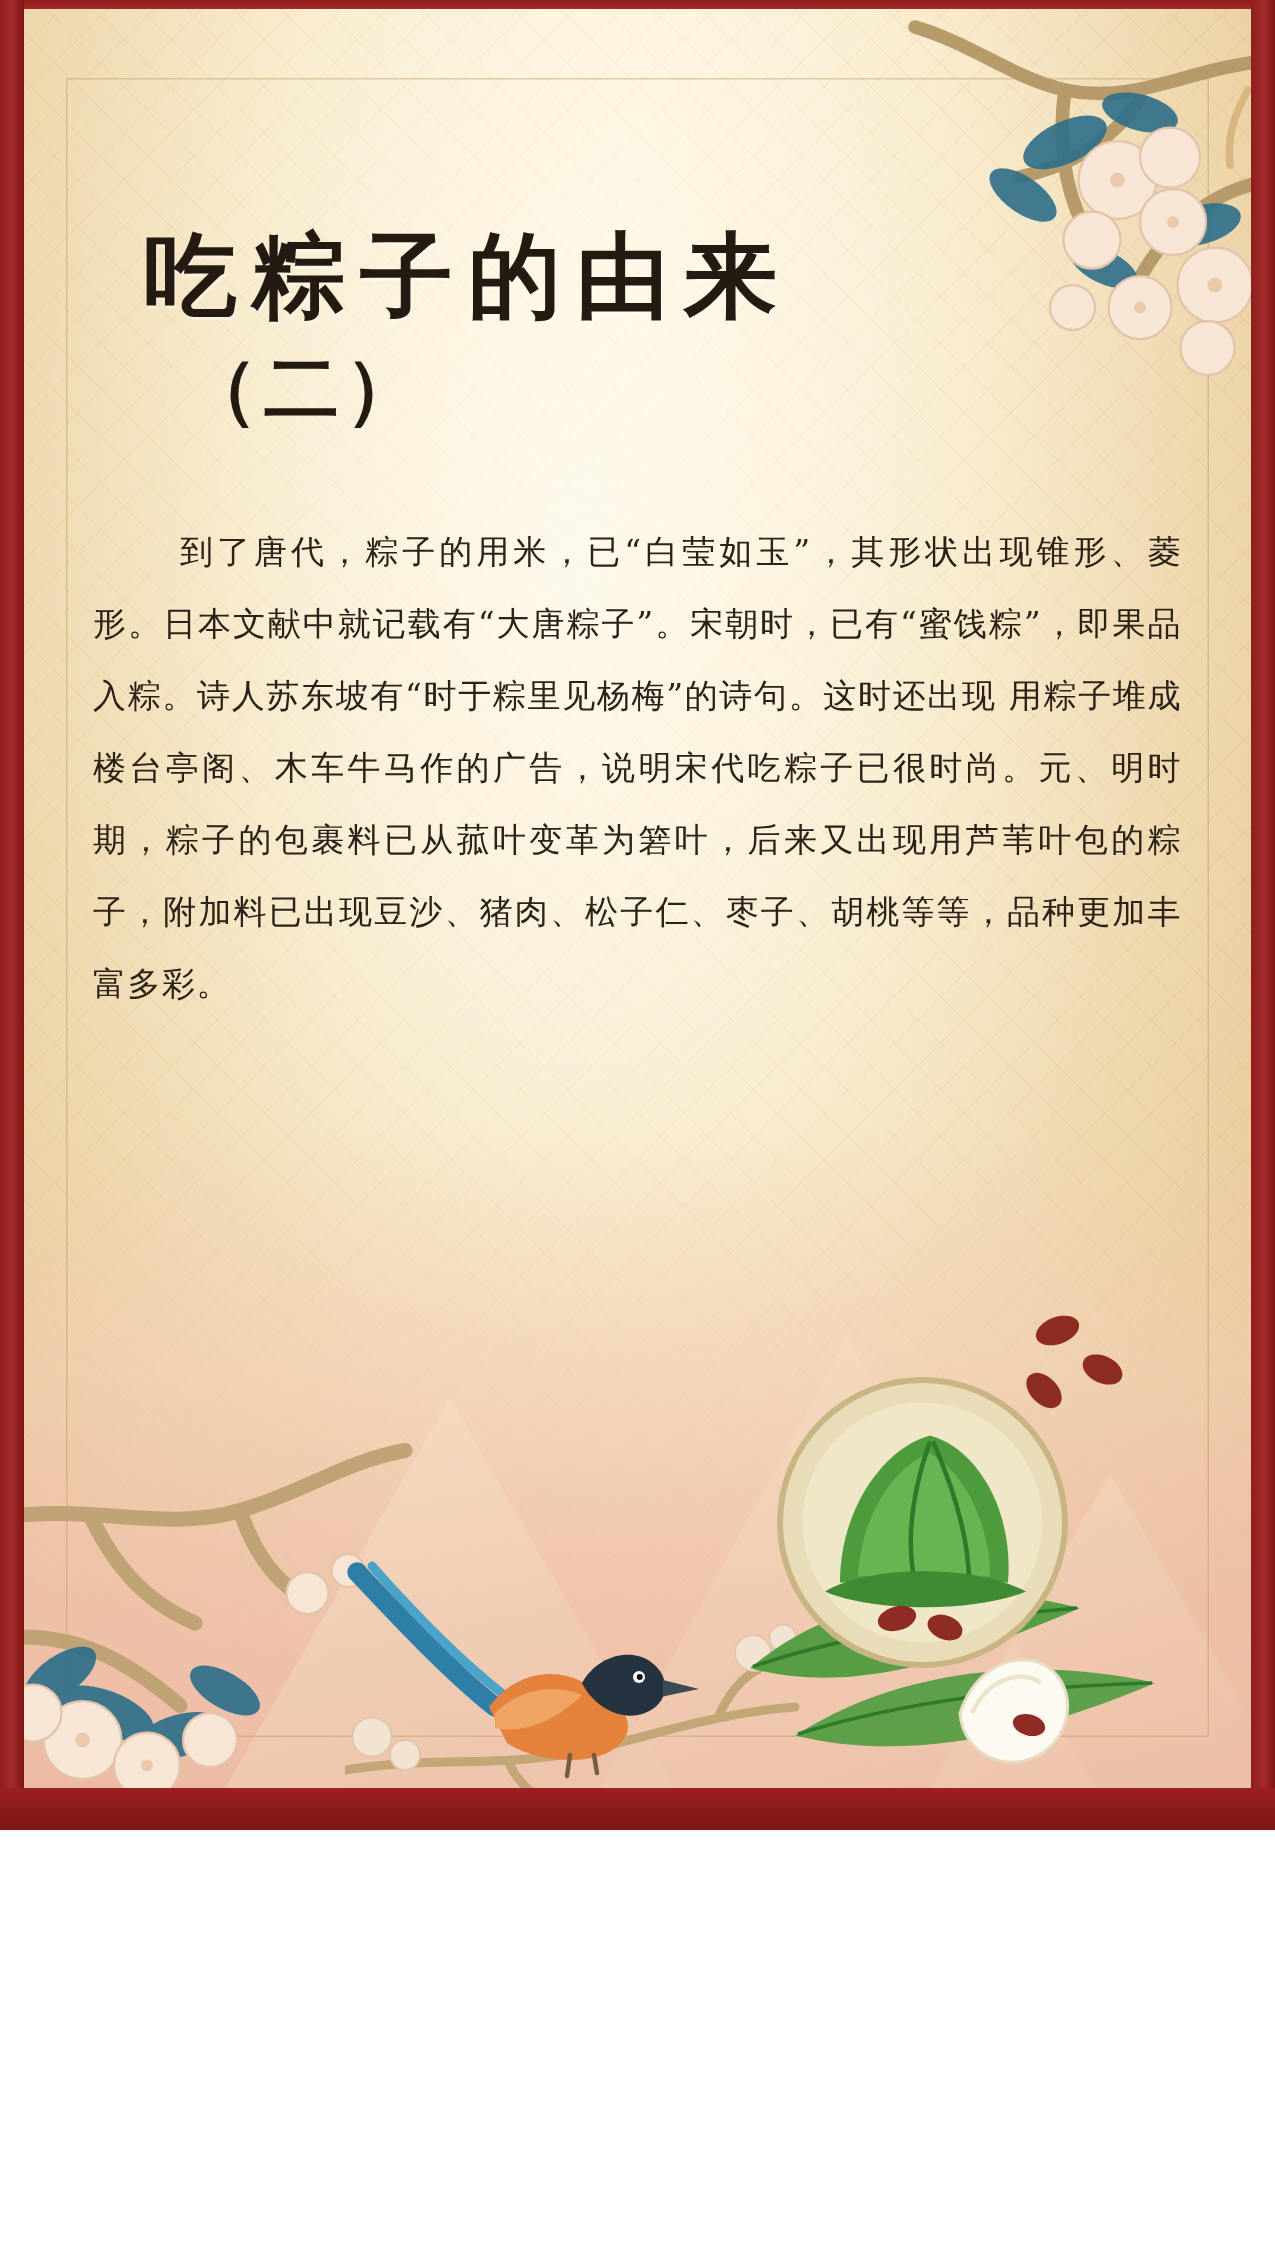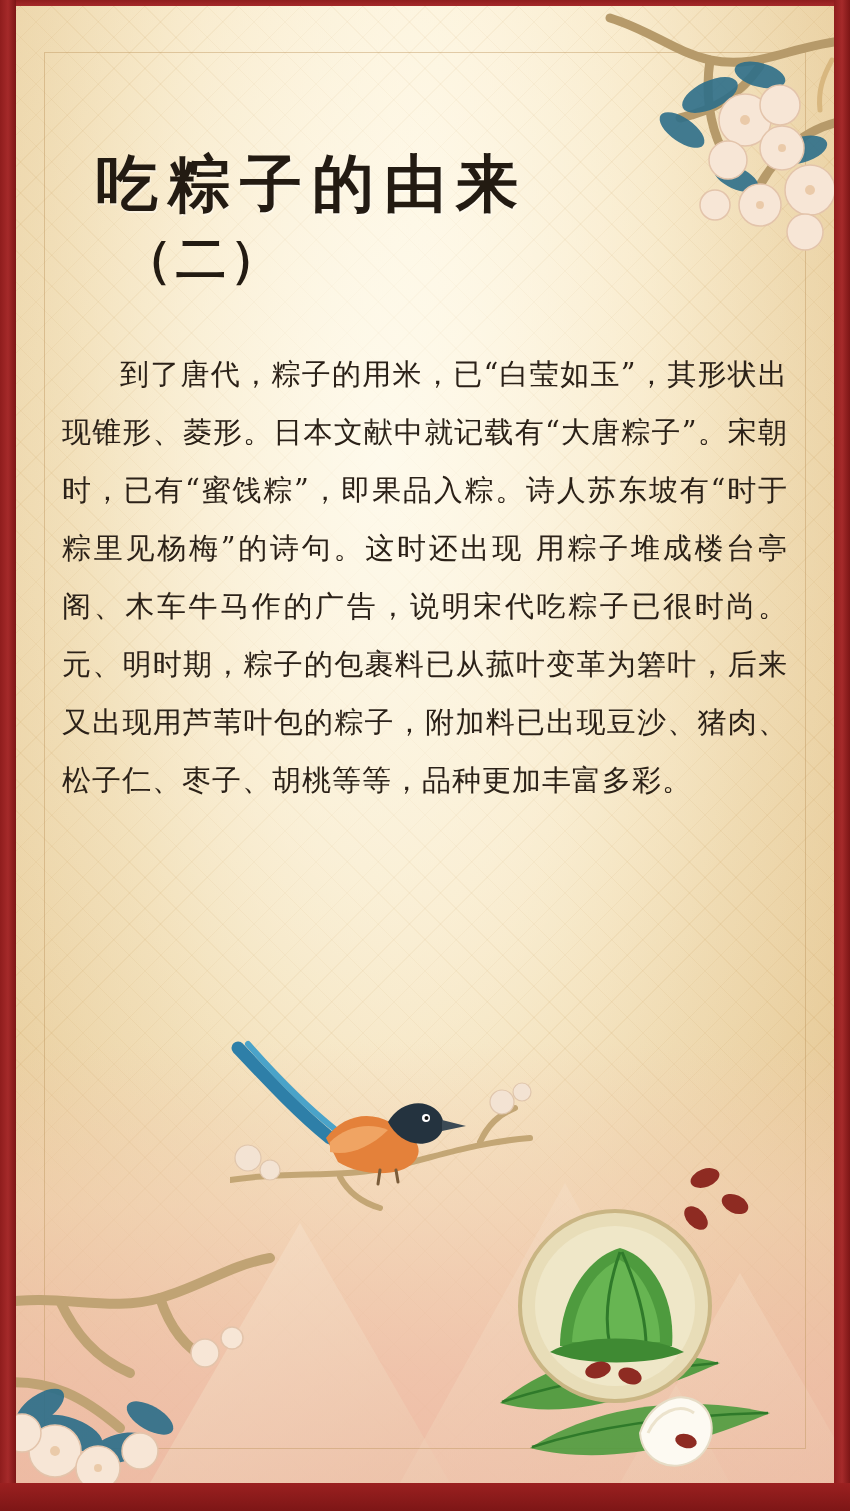--- a/index.html
+++ b/index.html
@@ -7,21 +7,21 @@
     padding: 0;
     background: #ffffff;
   }
   body {
     font-family: "Liberation Serif", "DejaVu Serif", serif;
   }
 
   .poster {
     position: relative;
     width: 850px;
-    height: 1511px;
+    height: 1220px;
     overflow: hidden;
     background:
       radial-gradient(ellipse at 50% 12%, #fdf3dc 0%, #f6e6c4 38%, #eed9ae 62%, #e7cb97 100%);
   }
 
   
   .frame-left, .frame-right, .frame-bottom, .frame-top {
     position: absolute;
     background: linear-gradient(90deg, #8f1d1d 0%, #a52a2a 50%, #7d1616 100%);
     z-index: 60;
@@ -109,22 +109,22 @@
   }
 
   .body-text {
     position: absolute;
     left: 62px;
     right: 62px;
     top: 345px;
   }
   .para {
     font-family: "DejaVu Serif", "Liberation Serif", serif;
-    font-size: 29px;
-    line-height: 58px;
+    font-size: 22px;
+    line-height: 48px;
     color: #2b2118;
     text-align: justify;
     text-indent: 58px;
     letter-spacing: 1px;
     margin: 0 0 28px 0;
   }
 
   
   .art { position: absolute; z-index: 20; }
   .art-top-right { right: 0; top: 0; width: 390px; height: 330px; }

